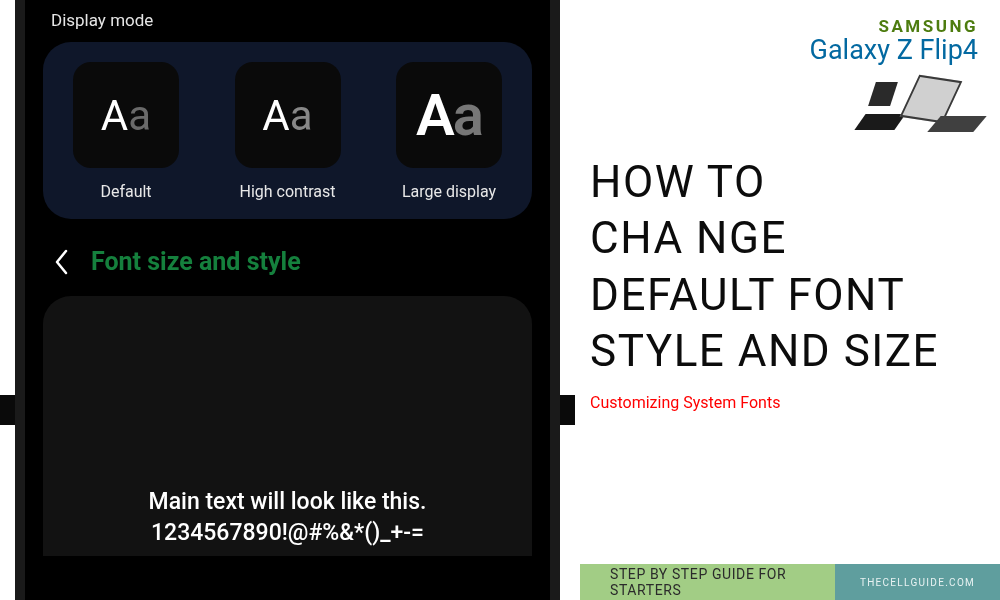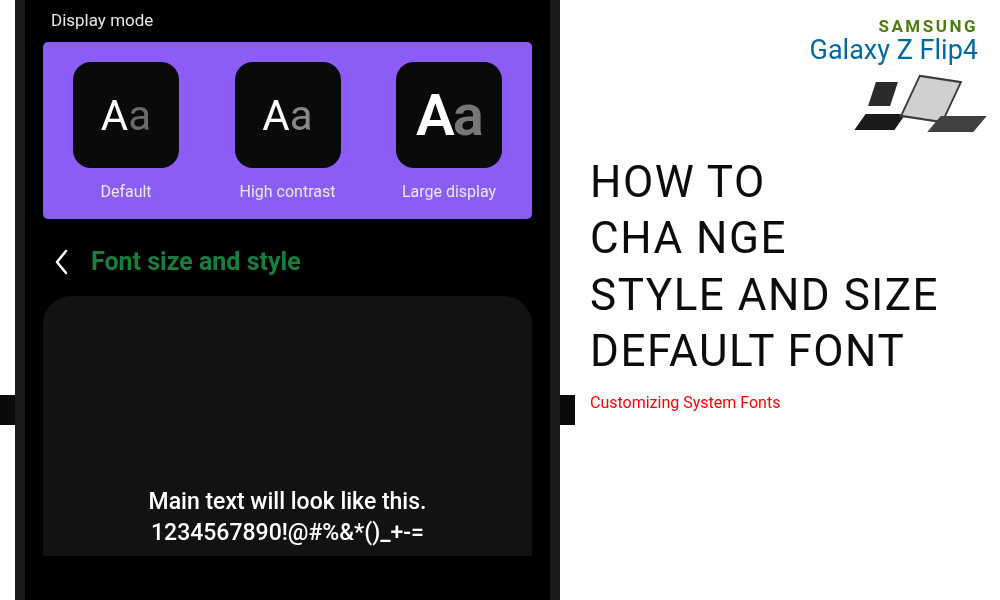--- a/index.html
+++ b/index.html
@@ -30,22 +30,22 @@
       position: relative;
     }
     .section-label {
       color: #e5e5e5;
       font-size: 17px;
       font-weight: 400;
       margin-bottom: 12px;
       margin-left: 8px;
     }
     .display-mode-card {
-      background: #8b5cf6;
-      border-radius: 5px;
+      background: #0f172a;
+      border-radius: 28px;
       padding: 20px 30px 18px 30px;
       display: flex;
       justify-content: space-between;
       align-items: flex-start;
     }
     .mode-option {
       display: flex;
       flex-direction: column;
       align-items: center;
       gap: 14px;
@@ -319,18 +319,22 @@
       <div class="closed-phone-bottom"></div>
     </div>
     <div class="open-phone">
       <div class="open-phone-screen"></div>
       <div class="open-phone-base"></div>
     </div>
   </div>
   <div class="headline">
     <div>HOW TO</div>
     <div>CHA NGE</div>
+    <div>DEFAULT FONT</div>
     <div>STYLE AND SIZE</div>
-    <div>DEFAULT FONT</div>
   </div>
   <div class="subhead">Customizing System Fonts</div>
 
+  <div class="footer-bar">
+    <div class="footer-left">STEP BY STEP GUIDE FOR STARTERS</div>
+    <div class="footer-right">THECELLGUIDE.COM</div>
+  </div>
 </div>
 
 </body></html>

